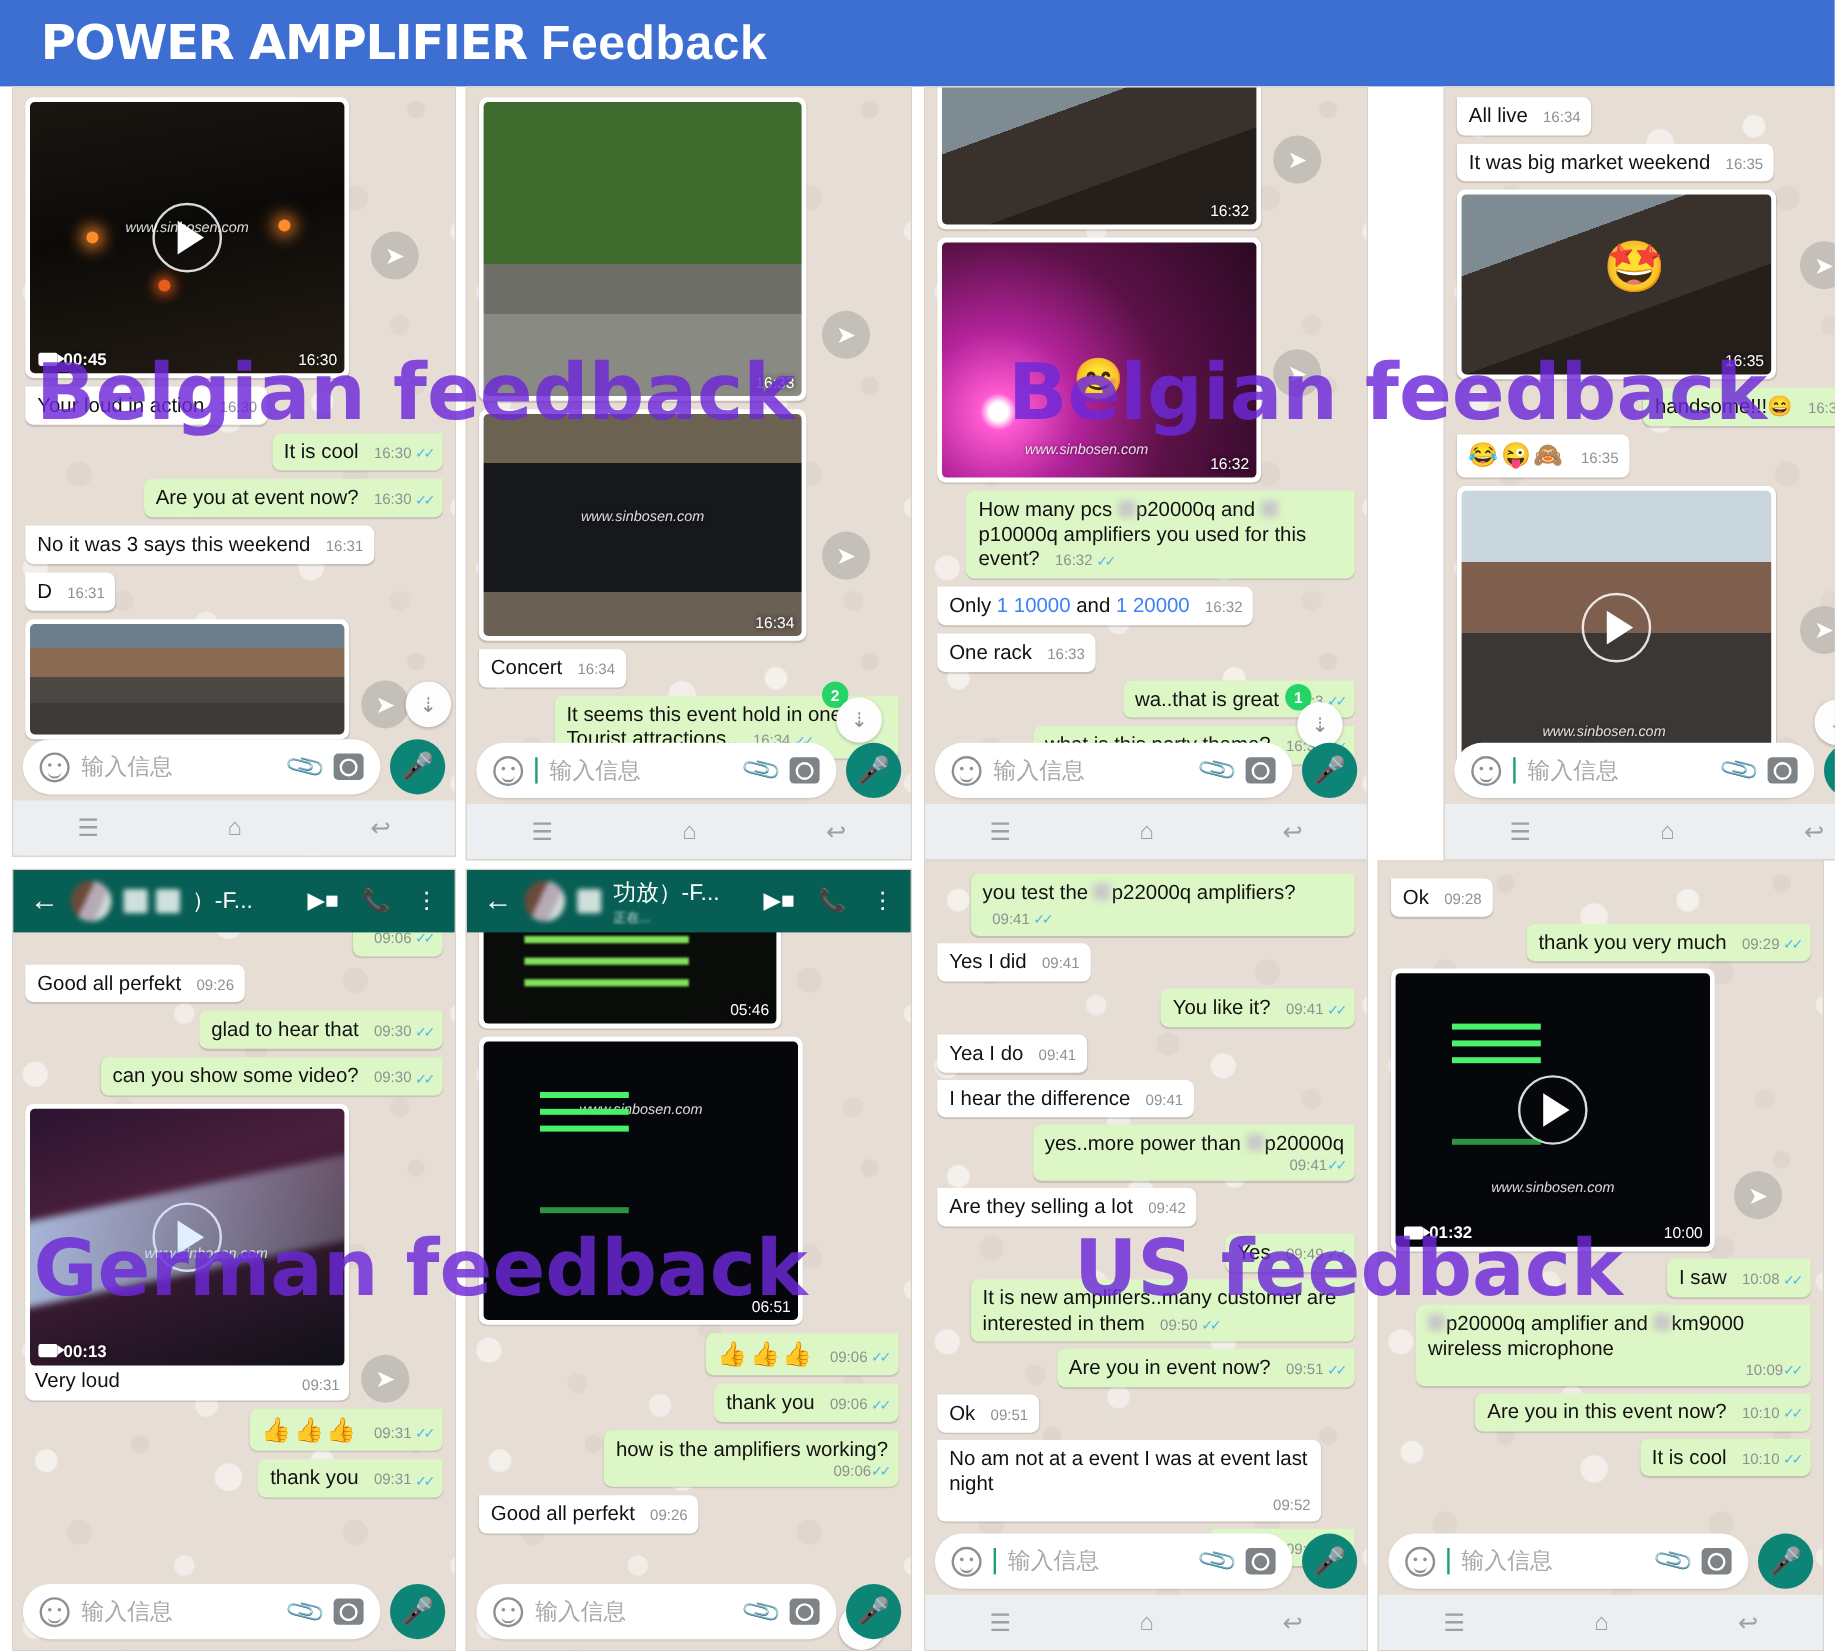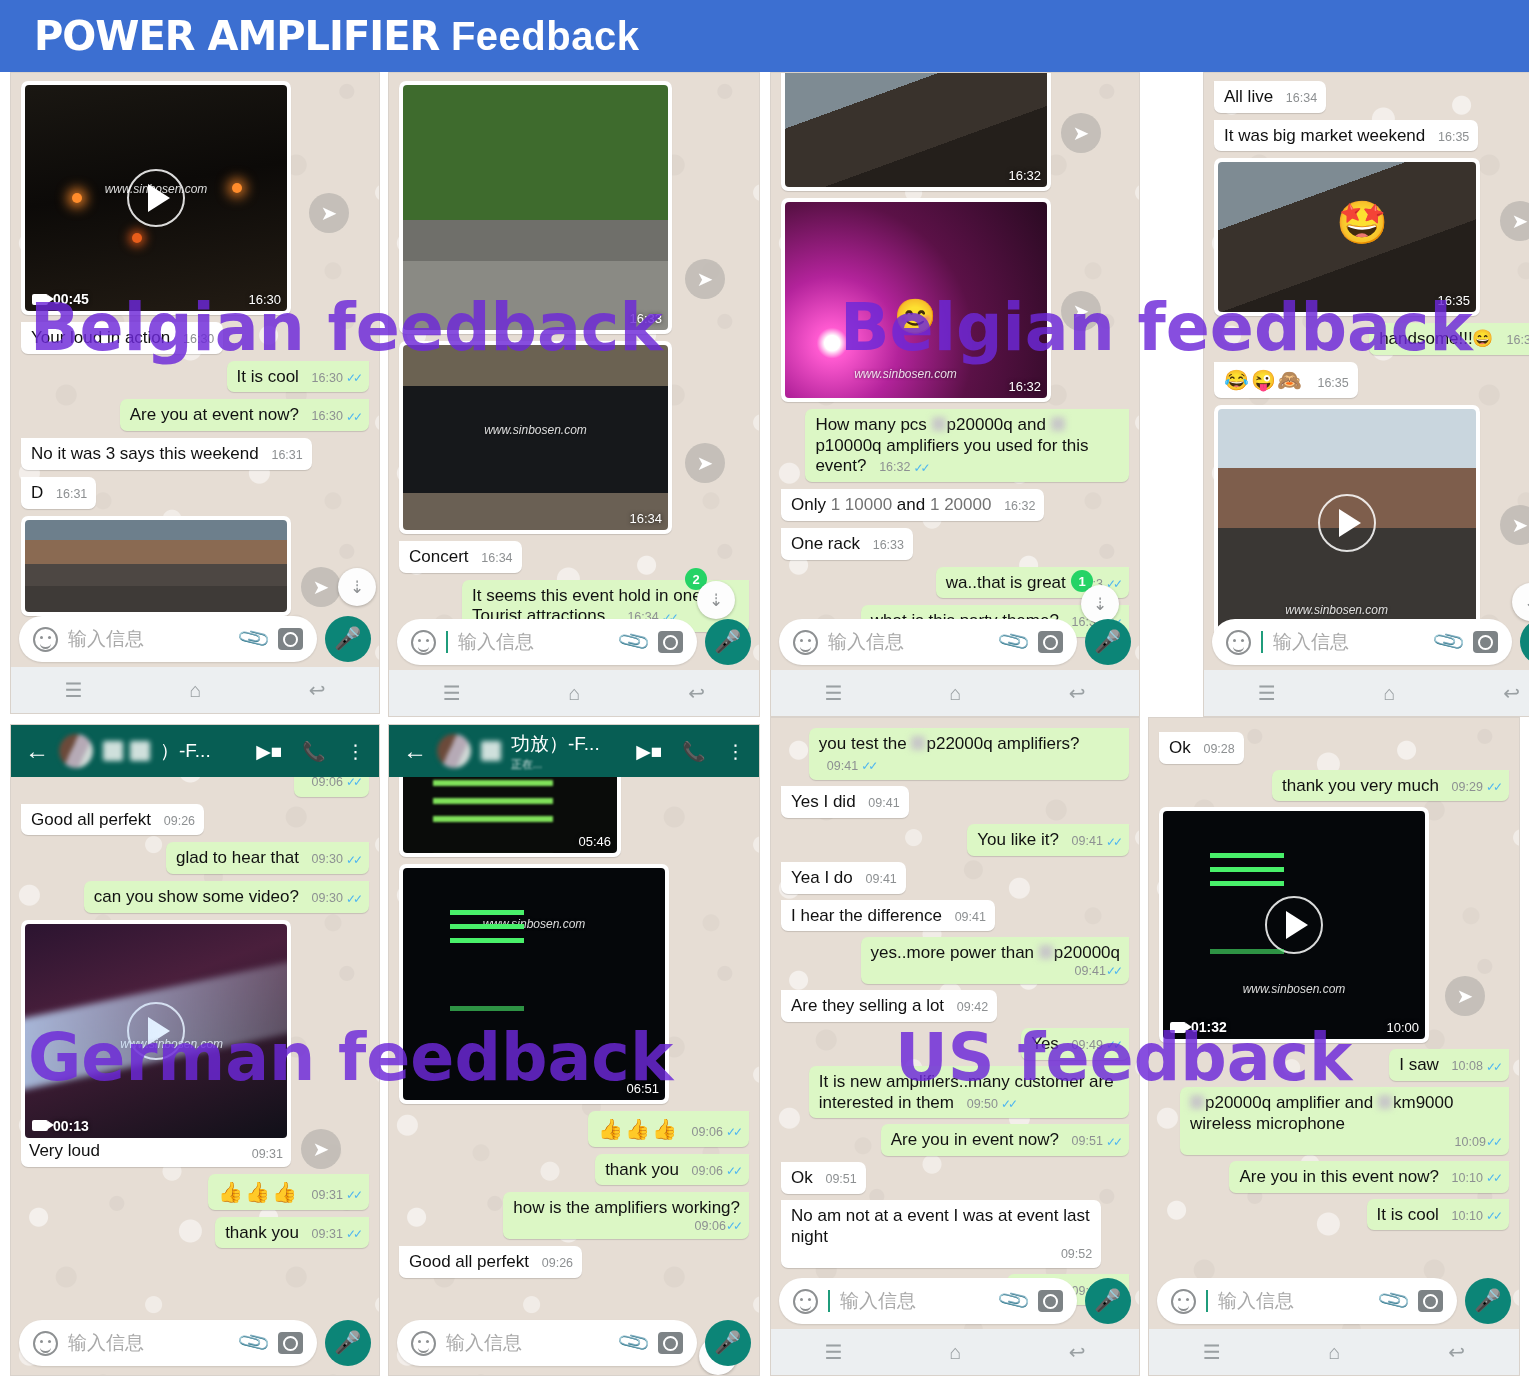--- a/index.html
+++ b/index.html
@@ -115,21 +115,21 @@
   .bub .ticks{color:#4fb6f0;font-size:12px;letter-spacing:-3px;}
   .bub .blurword{
     display:inline-block;
     filter:blur(3px);
     background:#c8c8c8;
     color:transparent;
     width:14px;height:14px;border-radius:2px;
     vertical-align:-1px;
     margin-right:1px;
   }
-  .hl{color:#737373;}
+  .hl{color:#3b82f6;}
   .emo{font-size:20px;letter-spacing:2px;}
 
   
   .media{
     background:#fff; padding:4px; border-radius:7px;
     box-shadow:0 1px 1px rgba(0,0,0,.14);
     display:inline-block;
     position:relative;
   }
   .media .thumb{
@@ -740,21 +740,21 @@
         <span>▶■</span>
         <span>📞</span>
         <span>⋮</span>
       </span>
     </div>
 
     <div class="msgs" style="padding-top:4px;">
 
       <div class="row in">
         <div class="media" style="margin-top:-26px;">
-          <div class="thumb ph-rack2" style="width:214px;height:94px;padding-left:44px;">
+          <div class="thumb ph-rack2" style="width:244px;height:94px;padding-left:44px;">
             <div class="tstamp">05:46</div>
           </div>
         </div>
       </div>
 
       <div class="row in">
         <div class="media">
           <div class="thumb ph-darkrack" style="width:262px;height:232px;">
             <div class="wmark" style="top:24%;left:50%;">www.sinbosen.com</div>
             <div class="tstamp">06:51</div>

